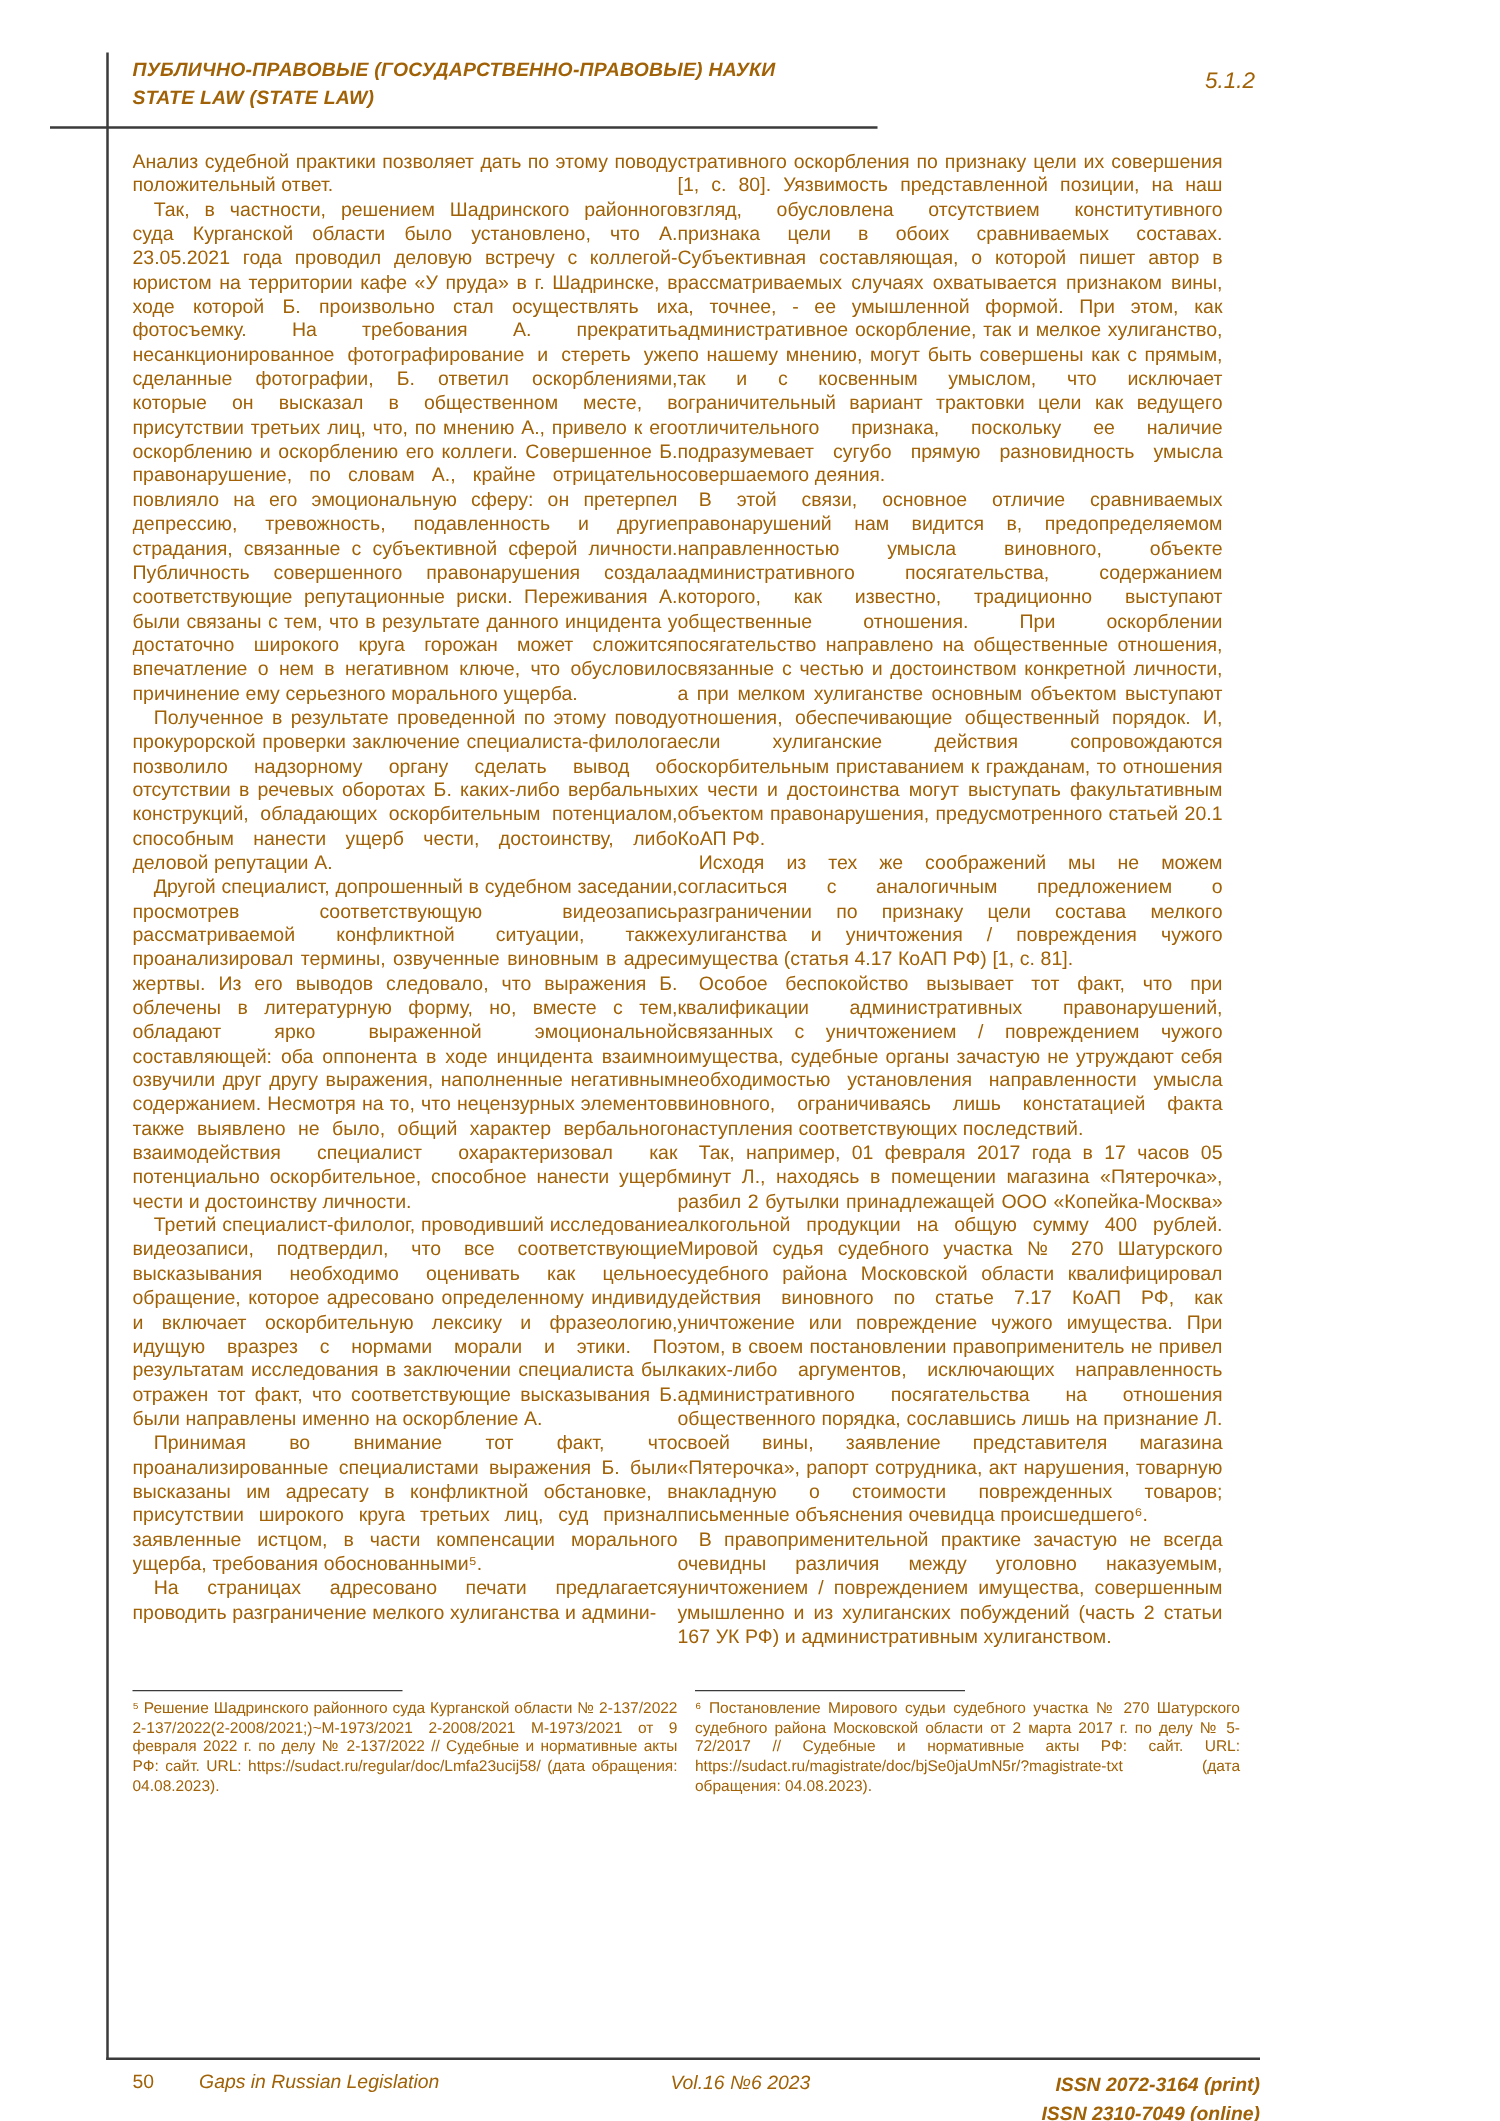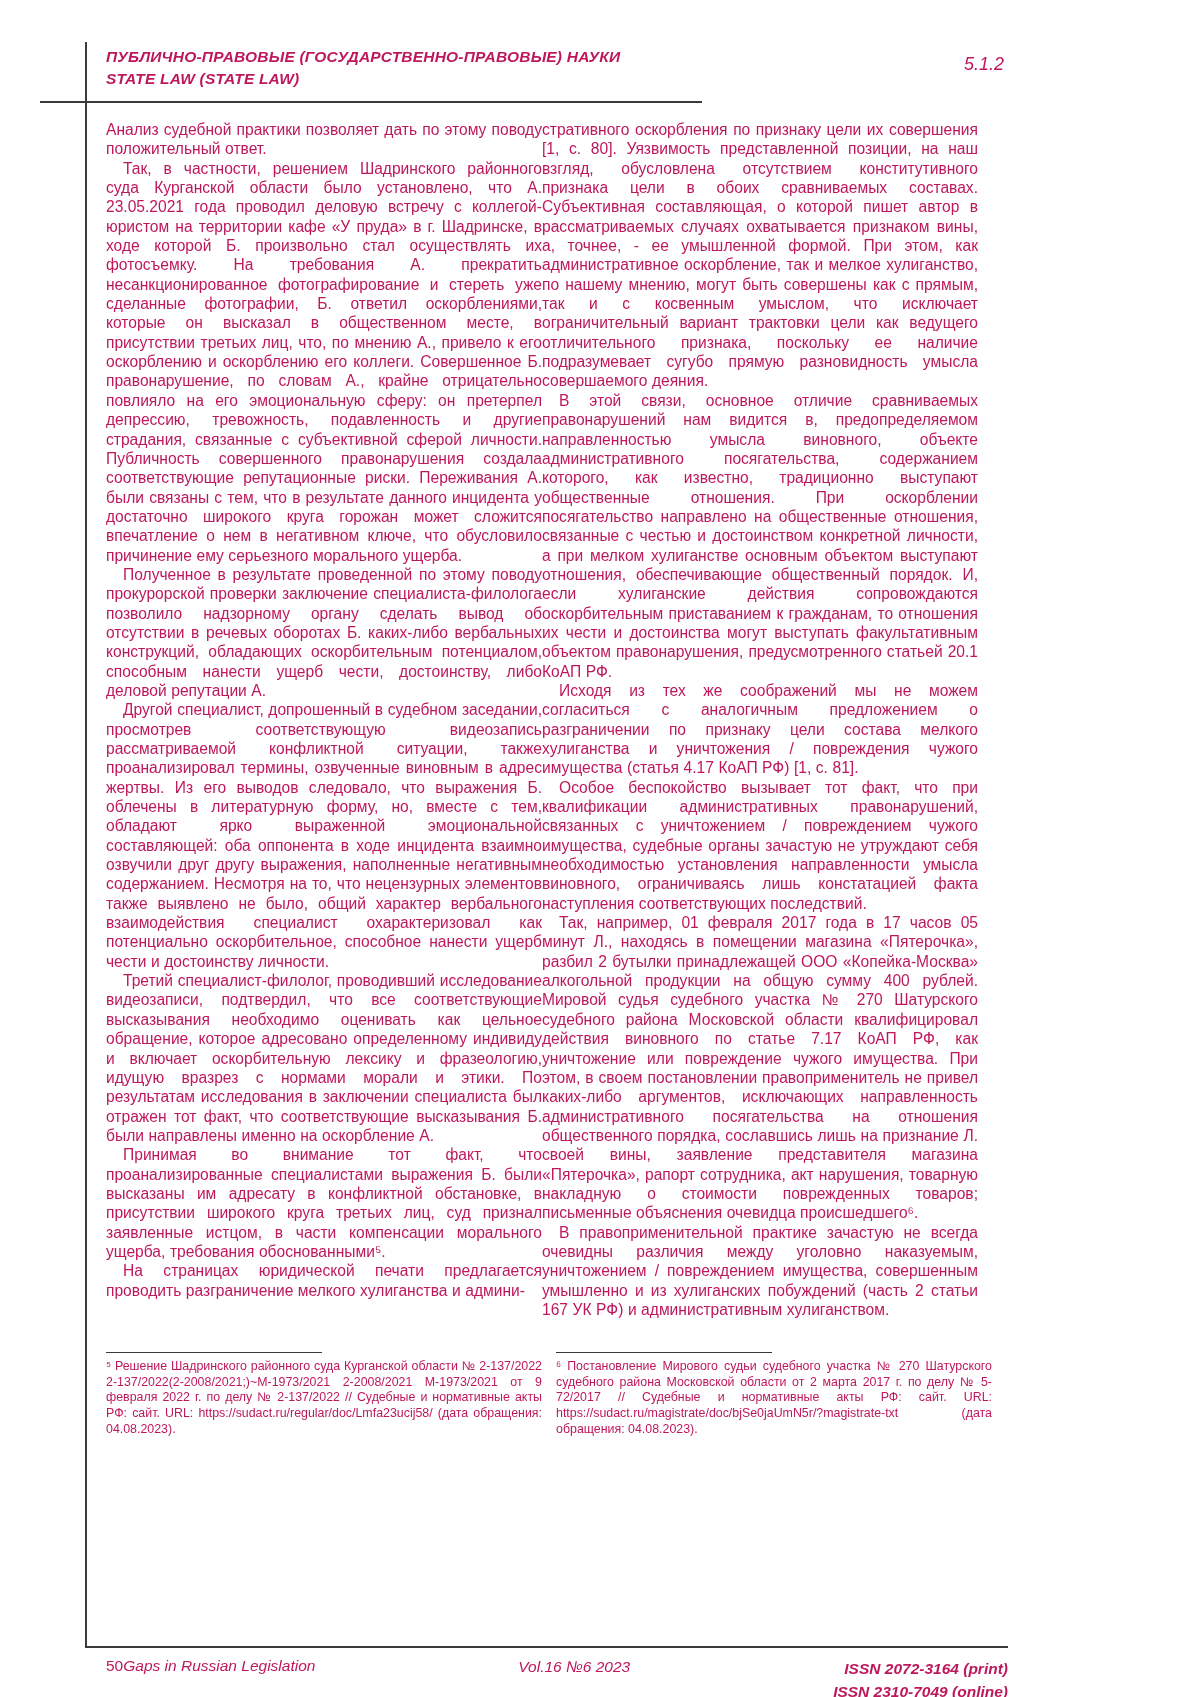--- a/index.html
+++ b/index.html
@@ -3,21 +3,21 @@
 <meta charset="utf-8">
 <style>
   * { margin: 0; padding: 0; box-sizing: border-box; }
   html, body { background: #ffffff; }
   .page {
     position: relative;
     width: 1200px;
     height: 1697px;
     background: #ffffff;
     font-family: "Liberation Sans", sans-serif;
-    color: #be185d;
+    color: #a16207;
     overflow: hidden;
   }
   .vrule {
     position: absolute;
     left: 85px; top: 42px;
     width: 2px; height: 1606px;
     background: #3b3b3b;
   }
   .header {
     position: absolute;
@@ -91,21 +91,21 @@
   }
   .footer {
     position: absolute;
     left: 106px; top: 1657px;
     width: 902px;
     display: flex;
     justify-content: space-between;
     align-items: flex-start;
     font-size: 15.5px;
   }
-  .footer-left { display: flex; }
+  .footer-left { display: flex; gap: 36px; }
   .page-num { font-style: normal; }
   .journal { font-style: italic; }
   .footer-center { font-style: italic; padding-top: 1px; }
   .footer-right {
     text-align: right;
     font-weight: bold;
     font-style: italic;
     line-height: 23px;
   }
 </style>
@@ -126,21 +126,21 @@
   </div>
 
   <div class="content">
     <div class="col">
       <p>Анализ судебной практики позволяет дать по этому поводу положительный ответ.</p>
       <p>Так, в частности, решением Шадринского районного суда Курганской области было установлено, что А. 23.05.2021 года проводил деловую встречу с коллегой-юристом на территории кафе «У пруда» в г. Шадринске, в ходе которой Б. произвольно стал осуществлять их фотосъемку. На требования А. прекратить несанкционированное фотографирование и стереть уже сделанные фотографии, Б. ответил оскорблениями, которые он высказал в общественном месте, в присутствии третьих лиц, что, по мнению А., привело к его оскорблению и оскорблению его коллеги. Совершенное Б. правонарушение, по словам А., крайне отрицательно повлияло на его эмоциональную сферу: он претерпел депрессию, тревожность, подавленность и другие страдания, связанные с субъективной сферой личности. Публичность совершенного правонарушения создала соответствующие репутационные риски. Переживания А. были связаны с тем, что в результате данного инцидента у достаточно широкого круга горожан может сложится впечатление о нем в негативном ключе, что обусловило причинение ему серьезного морального ущерба.</p>
       <p>Полученное в результате проведенной по этому поводу прокурорской проверки заключение специалиста-филолога позволило надзорному органу сделать вывод об отсутствии в речевых оборотах Б. каких-либо вербальных конструкций, обладающих оскорбительным потенциалом, способным нанести ущерб чести, достоинству, либо деловой репутации А.</p>
       <p>Другой специалист, допрошенный в судебном заседании, просмотрев соответствующую видеозапись рассматриваемой конфликтной ситуации, также проанализировал термины, озвученные виновным в адрес жертвы. Из его выводов следовало, что выражения Б. облечены в литературную форму, но, вместе с тем, обладают ярко выраженной эмоциональной составляющей: оба оппонента в ходе инцидента взаимно озвучили друг другу выражения, наполненные негативным содержанием. Несмотря на то, что нецензурных элементов также выявлено не было, общий характер вербального взаимодействия специалист охарактеризовал как потенциально оскорбительное, способное нанести ущерб чести и достоинству личности.</p>
       <p>Третий специалист-филолог, проводивший исследование видеозаписи, подтвердил, что все соответствующие высказывания необходимо оценивать как цельное обращение, которое адресовано определенному индивиду и включает оскорбительную лексику и фразеологию, идущую вразрез с нормами морали и этики. По результатам исследования в заключении специалиста был отражен тот факт, что соответствующие высказывания Б. были направлены именно на оскорбление А.</p>
       <p>Принимая во внимание тот факт, что проанализированные специалистами выражения Б. были высказаны им адресату в конфликтной обстановке, в присутствии широкого круга третьих лиц, суд признал заявленные истцом, в части компенсации морального ущерба, требования обоснованными⁵.</p>
-      <p>На страницах юридической печати предлагается проводить разграничение мелкого хулиганства и админи-</p>
+      <p>На страницах адресовано печати предлагается проводить разграничение мелкого хулиганства и админи-</p>
     </div>
     <div class="col">
       <p>стративного оскорбления по признаку цели их совершения [1, с. 80]. Уязвимость представленной позиции, на наш взгляд, обусловлена отсутствием конститутивного признака цели в обоих сравниваемых составах. Субъективная составляющая, о которой пишет автор в рассматриваемых случаях охватывается признаком вины, а, точнее, - ее умышленной формой. При этом, как административное оскорбление, так и мелкое хулиганство, по нашему мнению, могут быть совершены как с прямым, так и с косвенным умыслом, что исключает ограничительный вариант трактовки цели как ведущего отличительного признака, поскольку ее наличие подразумевает сугубо прямую разновидность умысла совершаемого деяния.</p>
       <p>В этой связи, основное отличие сравниваемых правонарушений нам видится в, предопределяемом направленностью умысла виновного, объекте административного посягательства, содержанием которого, как известно, традиционно выступают общественные отношения. При оскорблении посягательство направлено на общественные отношения, связанные с честью и достоинством конкретной личности, а при мелком хулиганстве основным объектом выступают отношения, обеспечивающие общественный порядок. И, если хулиганские действия сопровождаются оскорбительным приставанием к гражданам, то отношения их чести и достоинства могут выступать факультативным объектом правонарушения, предусмотренного статьей 20.1 КоАП РФ.</p>
       <p>Исходя из тех же соображений мы не можем согласиться с аналогичным предложением о разграничении по признаку цели состава мелкого хулиганства и уничтожения / повреждения чужого имущества (статья 4.17 КоАП РФ) [1, с. 81].</p>
       <p>Особое беспокойство вызывает тот факт, что при квалификации административных правонарушений, связанных с уничтожением / повреждением чужого имущества, судебные органы зачастую не утруждают себя необходимостью установления направленности умысла виновного, ограничиваясь лишь констатацией факта наступления соответствующих последствий.</p>
       <p>Так, например, 01 февраля 2017 года в 17 часов 05 минут Л., находясь в помещении магазина «Пятерочка», разбил 2 бутылки принадлежащей ООО «Копейка-Москва» алкогольной продукции на общую сумму 400 рублей. Мировой судья судебного участка № 270 Шатурского судебного района Московской области квалифицировал действия виновного по статье 7.17 КоАП РФ, как уничтожение или повреждение чужого имущества. При этом, в своем постановлении правоприменитель не привел каких-либо аргументов, исключающих направленность административного посягательства на отношения общественного порядка, сославшись лишь на признание Л. своей вины, заявление представителя магазина «Пятерочка», рапорт сотрудника, акт нарушения, товарную накладную о стоимости поврежденных товаров; письменные объяснения очевидца происшедшего⁶.</p>
       <p>В правоприменительной практике зачастую не всегда очевидны различия между уголовно наказуемым, уничтожением / повреждением имущества, совершенным умышленно и из хулиганских побуждений (часть 2 статьи 167 УК РФ) и административным хулиганством.</p>
     </div>
   </div>

